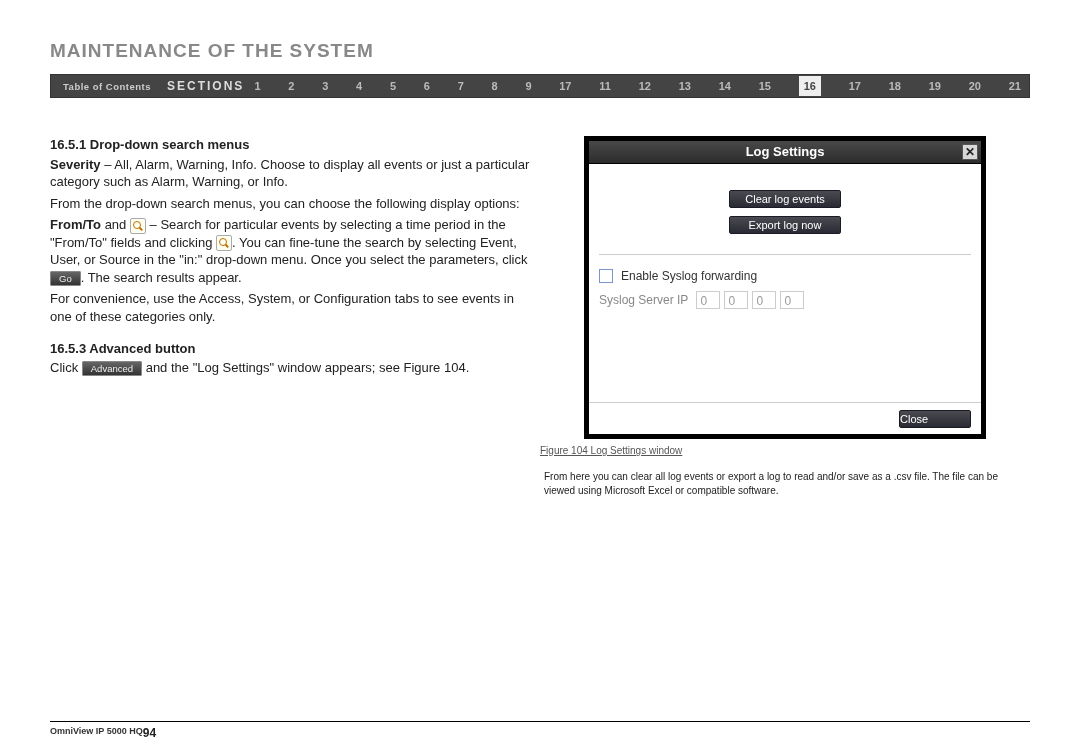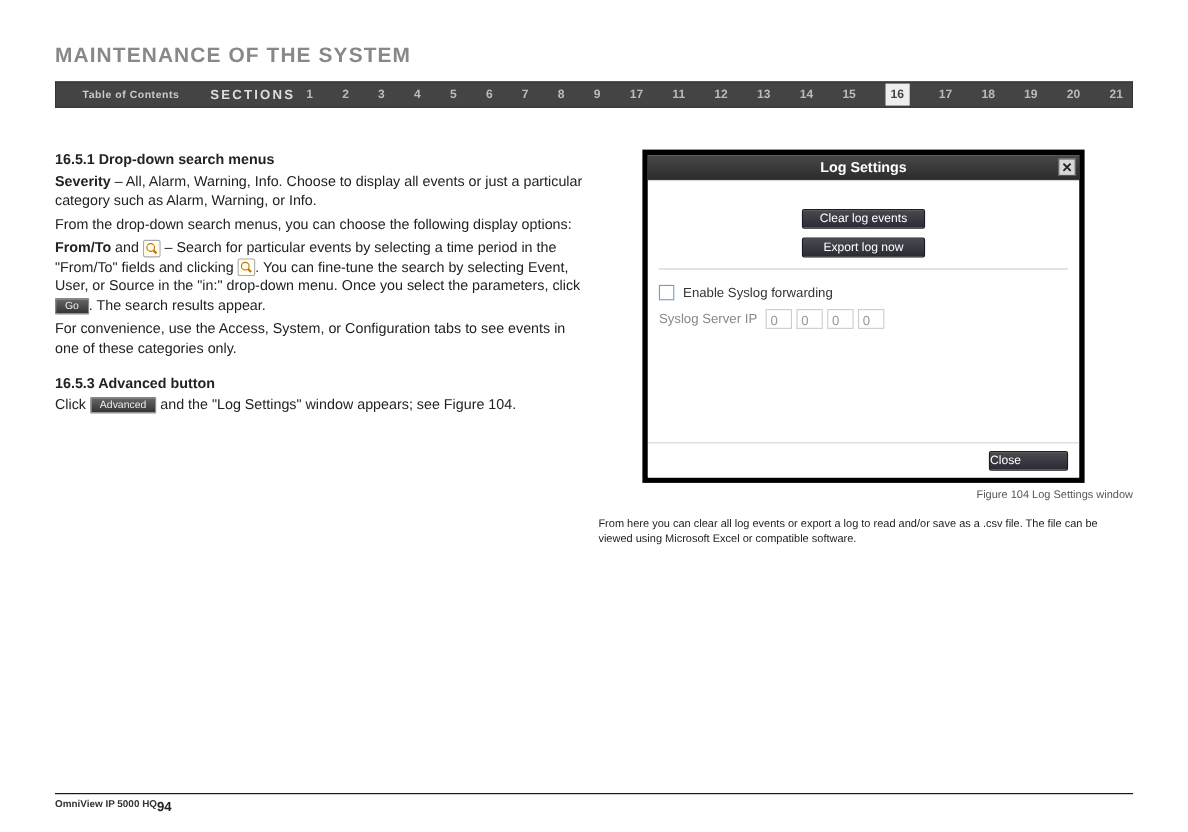--- a/index.html
+++ b/index.html
@@ -30,21 +30,21 @@
   .nav-bar {
     background: #444;
     height: 22px;
     display: flex;
     align-items: center;
     font-size: 11px;
     color: #ccc;
     border: 1px solid #333;
   }
   .nav-toc {
-    padding: 0 24px;
+    padding: 0 12px;
     font-weight: bold;
     font-size: 9.5px;
     letter-spacing: 0.5px;
   }
   .nav-sections {
     font-weight: bold;
     letter-spacing: 2px;
     font-size: 12px;
     padding: 0 10px 0 4px;
     color: #ddd;
@@ -182,21 +182,21 @@
     background: linear-gradient(#4a4a50,#2a2a35);
     color: #fff;
     border: 1px solid #1b1b25;
     border-radius: 2px;
     font-size: 11px;
     padding: 2px 0;
     cursor: pointer;
   }
   .syslog-box {
     border-top: 1px solid #ccc;
-    margin-top: 10px;
+    margin-top: 20px;
     padding-top: 14px;
   }
   .chk-row {
     display: flex;
     align-items: center;
     color: #333;
     margin-bottom: 8px;
   }
   .chk {
     width: 12px; height: 12px;
@@ -235,24 +235,25 @@
     text-align: left;
     background: linear-gradient(#4a4a50,#2a2a35);
     color: #fff;
     border: 1px solid #1b1b25;
     border-radius: 2px;
     font-size: 11px;
     padding: 2px 0;
     cursor: pointer;
   }
   .caption {
-    text-align: right;
+    text-align: left;
     font-size: 10px;
     color: #555;
     margin-top: 6px;
+    text-decoration: underline;
   }
   .right-para {
     font-size: 10px;
     line-height: 1.35;
     margin-top: 14px;
     padding: 0 4px;
   }
   .footer {
     position: absolute;
     bottom: 16px;

